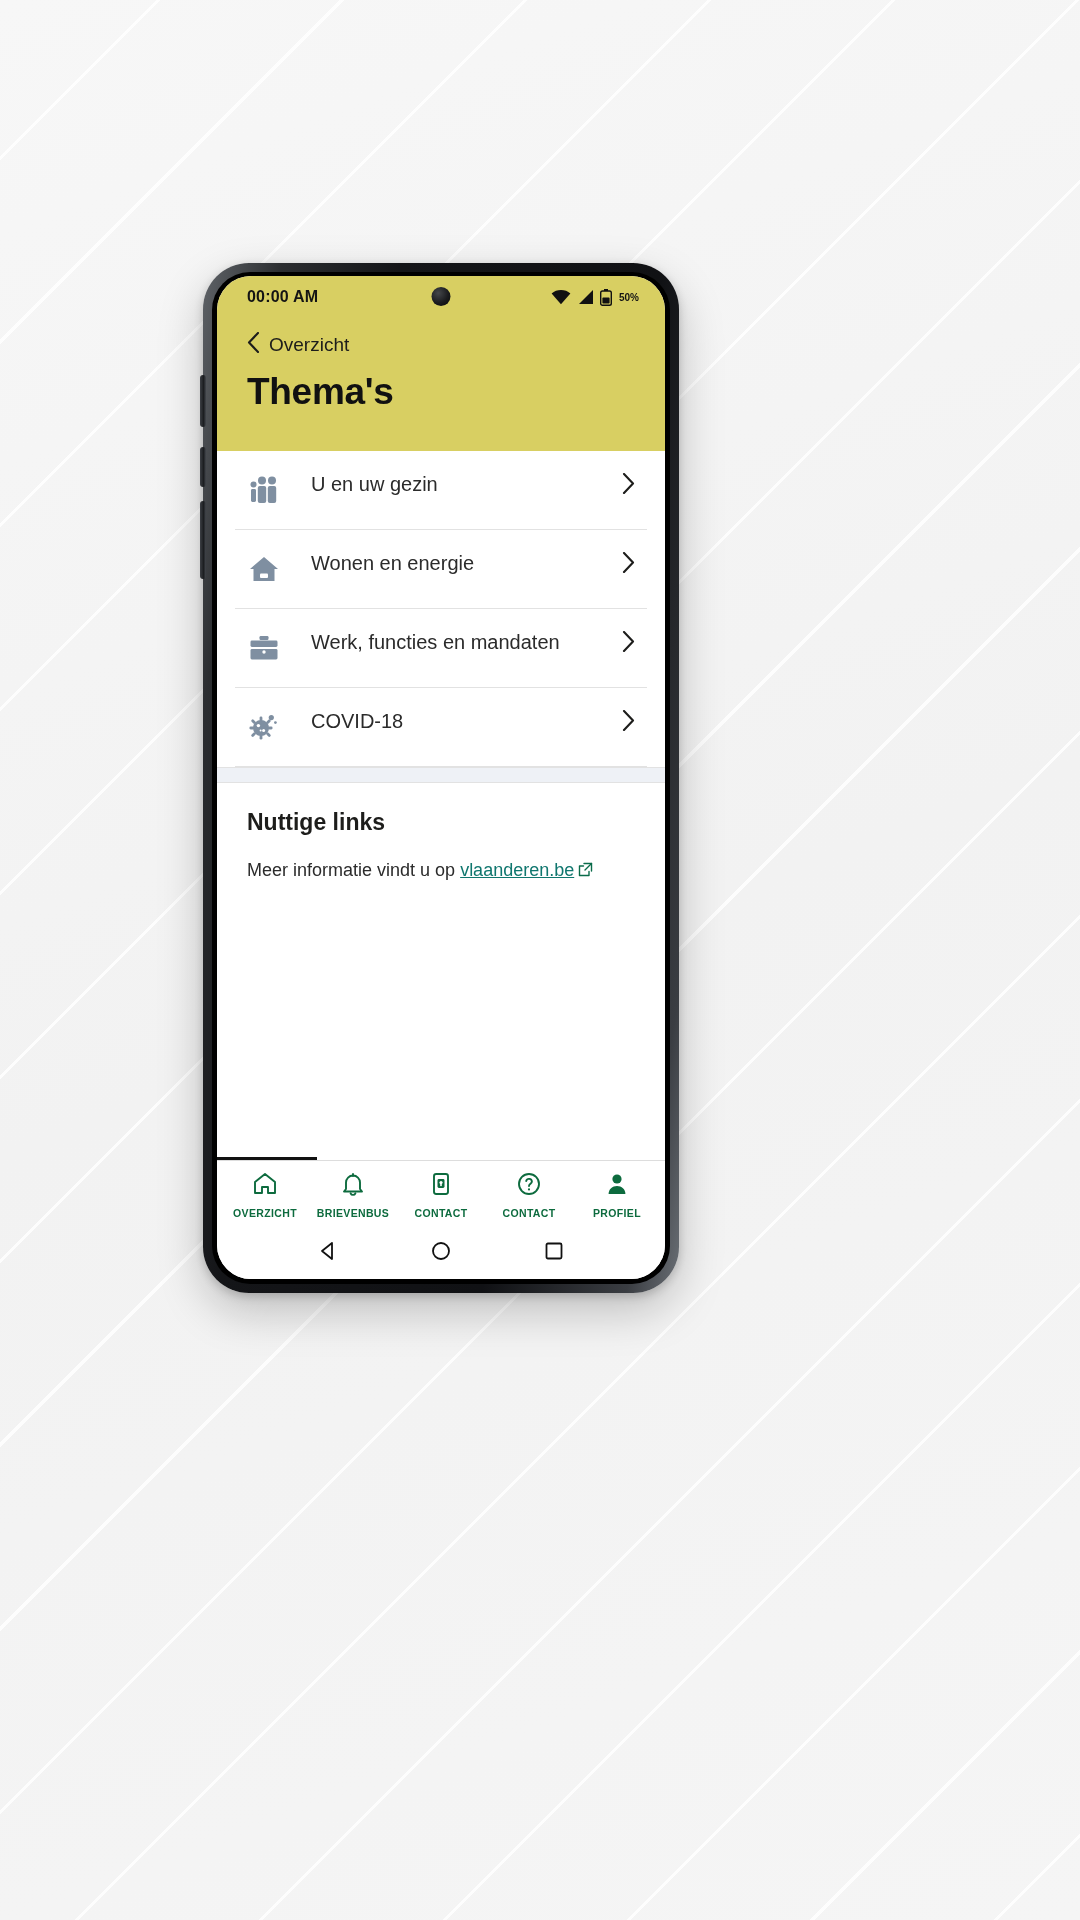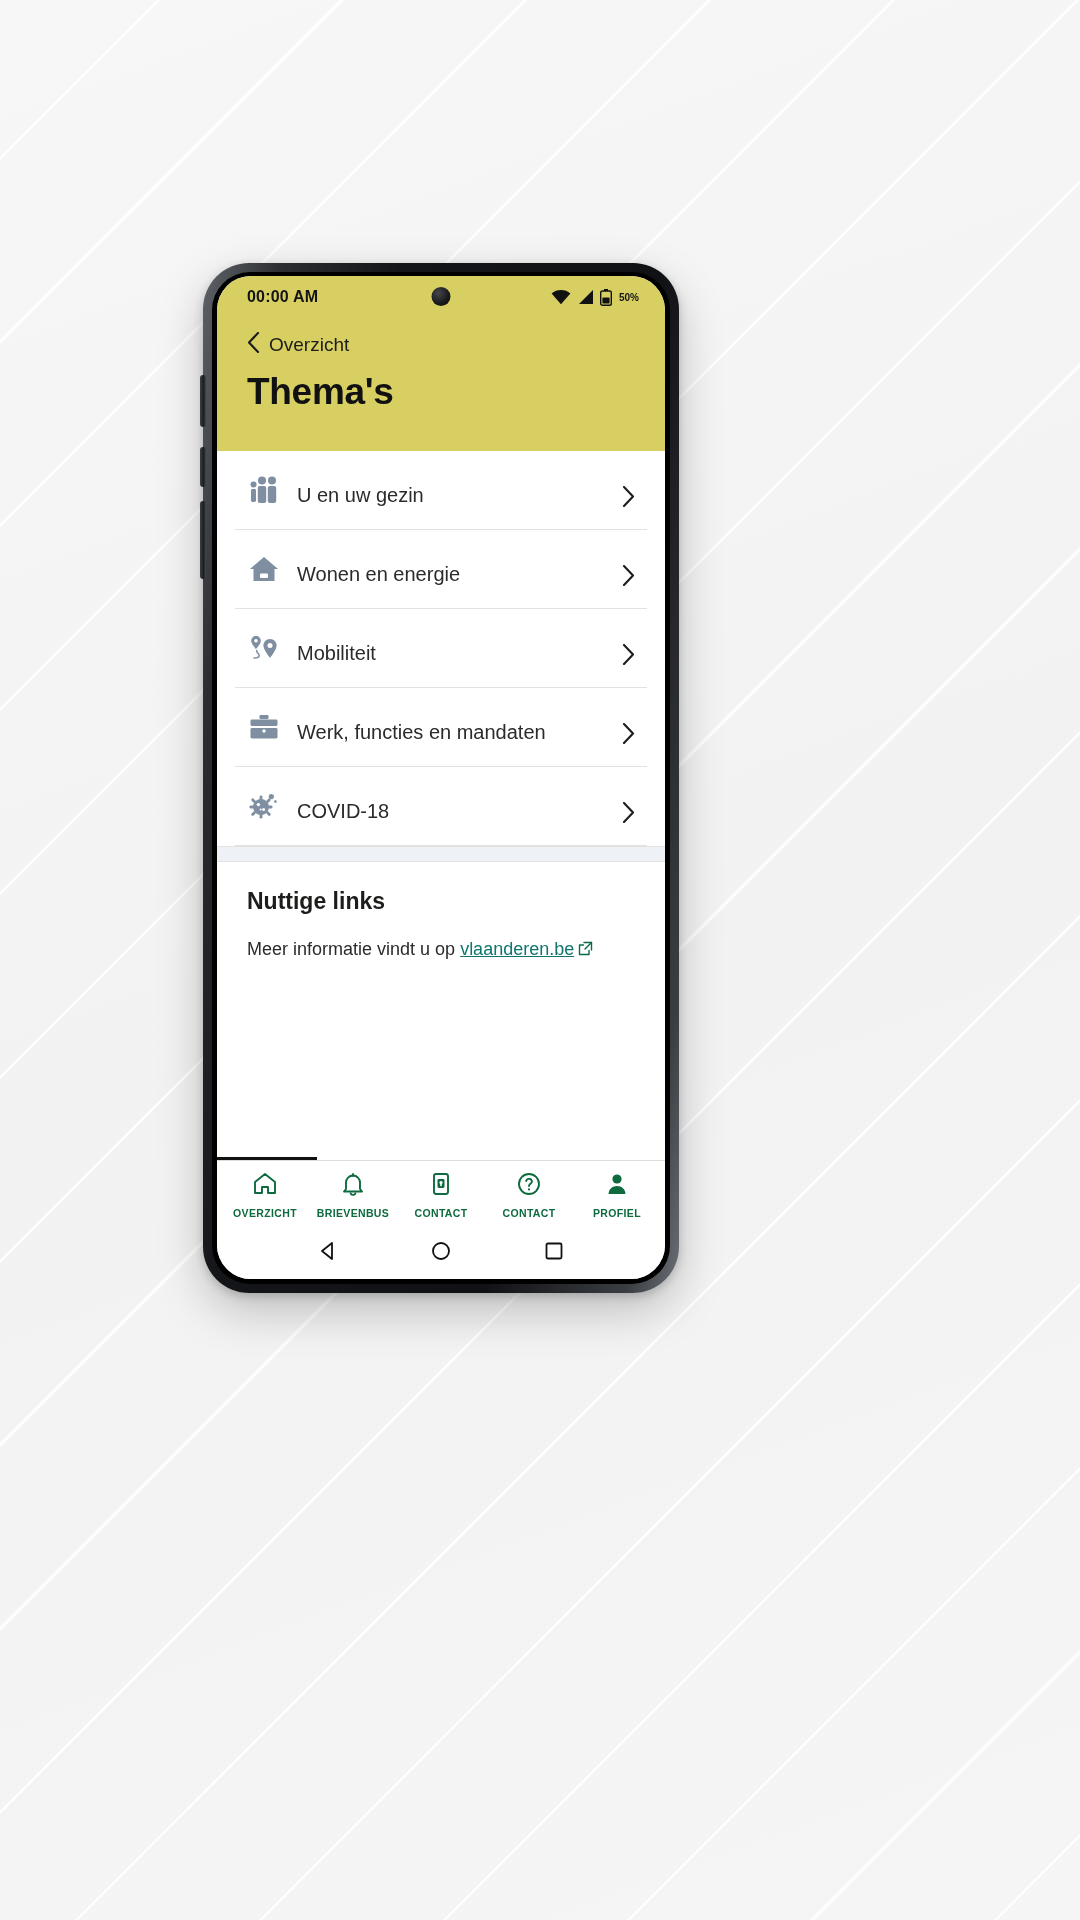--- a/index.html
+++ b/index.html
@@ -144,22 +144,22 @@
     flex: 1 1 auto;
     background: #ffffff;
     overflow: hidden;
     display: flex;
     flex-direction: column;
   }
 
   .theme-list { padding: 0 18px; background:#fff; }
   .theme-item {
     display: flex;
-    align-items: flex-end;
-    gap: 16px;
+    align-items: flex-start;
+    gap: 30px;
     padding: 22px 12px 22px 12px;
     border-bottom: 1px solid #e2e2e2;
     cursor: pointer;
   }
   .theme-item:last-child { border-bottom: 1px solid #e2e2e2; }
   .theme-icon {
     width: 34px; height: 34px;
     flex: 0 0 34px;
     display: flex; align-items: center; justify-content: center;
     color: #7f8fa1;
@@ -334,37 +334,20 @@
               </svg>
             </span>
             <span class="theme-label">Wonen en energie</span>
             <span class="theme-chev">
               <svg width="13" height="21" viewBox="0 0 13 21">
                   <path d="M2 1 L11 10.5 L2 20" fill="none" stroke="#1d1d1b" stroke-width="2.1" stroke-linecap="round" stroke-linejoin="round"></path>
                 </svg>
             </span>
           </div>
 
-          <div class="theme-item">
-            <span class="theme-icon">
-              <svg width="30" height="28" viewBox="0 0 30 28" fill="#7f8fa1">
-                <path d="M7 2 C4.3 2 2.2 4.1 2.2 6.8 C2.2 10 7 15 7 15 C7 15 11.8 10 11.8 6.8 C11.8 4.1 9.7 2 7 2 Z"></path>
-                <circle cx="7" cy="6.7" r="1.8" fill="#ffffff"></circle>
-                <path d="M21 5 C17.3 5 14.4 7.9 14.4 11.6 C14.4 16 21 24 21 24 C21 24 27.6 16 27.6 11.6 C27.6 7.9 24.7 5 21 5 Z"></path>
-                <circle cx="21" cy="11.4" r="2.5" fill="#ffffff"></circle>
-                <path d="M7.6 16.4 C7.6 19 10.2 19.4 10.2 21.5 C10.2 23.3 8 24 5 24" fill="none" stroke="#7f8fa1" stroke-width="1.5" stroke-linecap="round"></path>
-              </svg>
-            </span>
-            <span class="theme-label">Mobiliteit</span>
-            <span class="theme-chev">
-              <svg width="13" height="21" viewBox="0 0 13 21">
-                  <path d="M2 1 L11 10.5 L2 20" fill="none" stroke="#1d1d1b" stroke-width="2.1" stroke-linecap="round" stroke-linejoin="round"></path>
-                </svg>
-            </span>
-          </div>
 
           <div class="theme-item">
             <span class="theme-icon">
               <svg width="30" height="28" viewBox="0 0 30 28" fill="#7f8fa1">
                 <rect x="10.5" y="2" width="9" height="4" rx="1.2"></rect>
                 <rect x="1.5" y="6.5" width="27" height="6.5" rx="1.4"></rect>
                 <rect x="1.5" y="15" width="27" height="10.5" rx="1.4"></rect>
                 <circle cx="15" cy="18" r="1.7" fill="#ffffff"></circle>
               </svg>
             </span>

